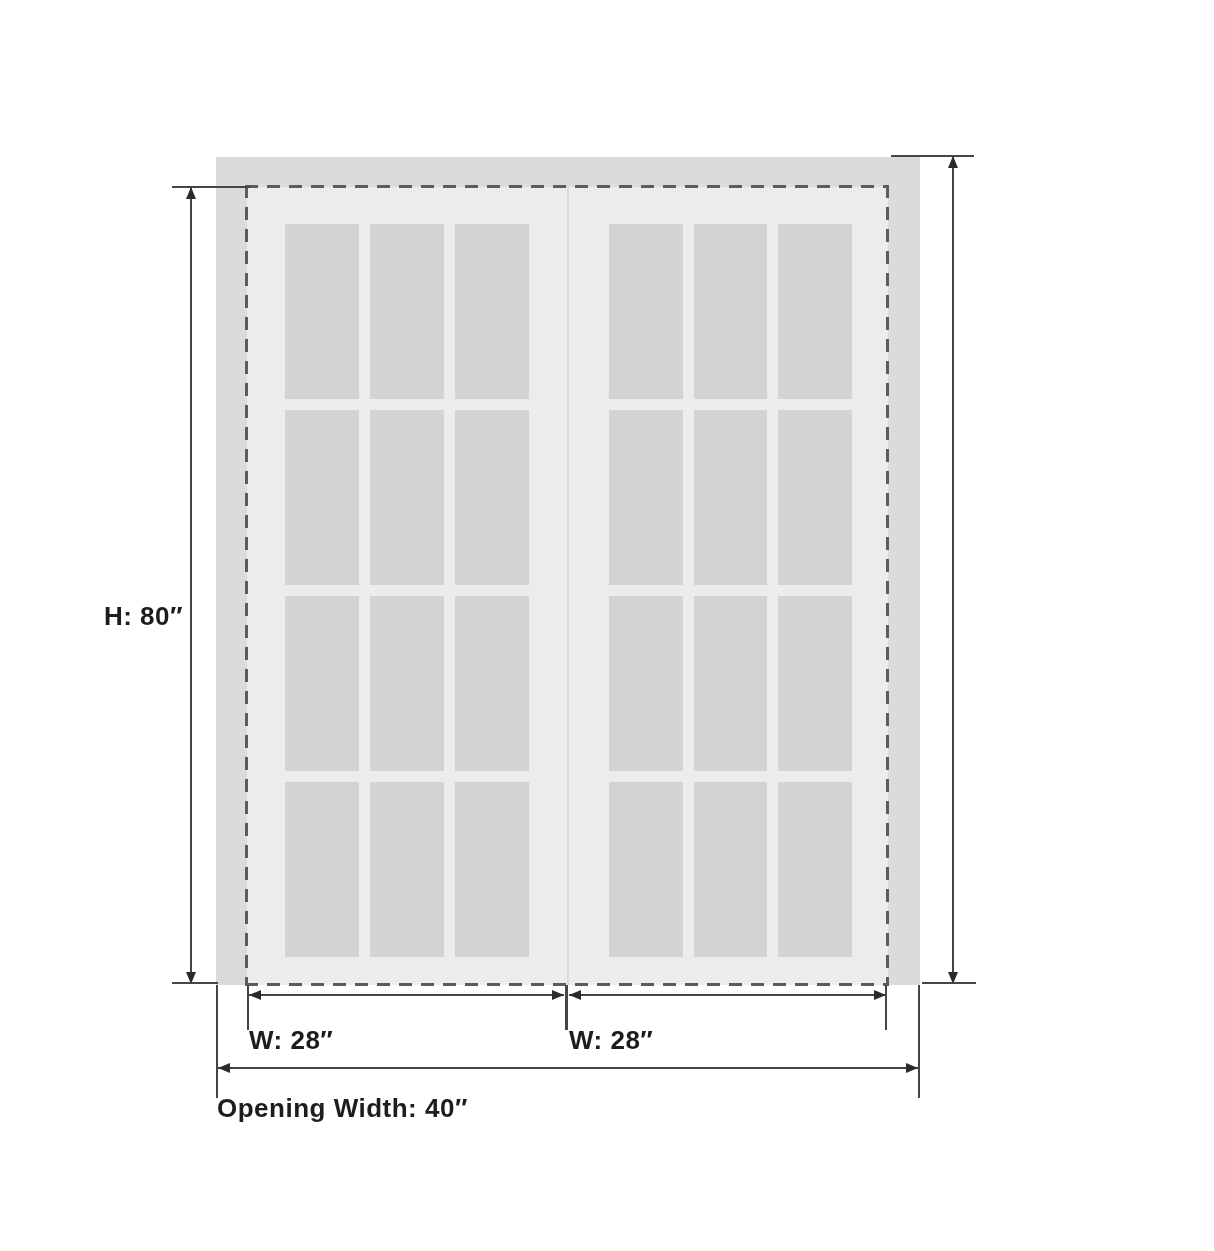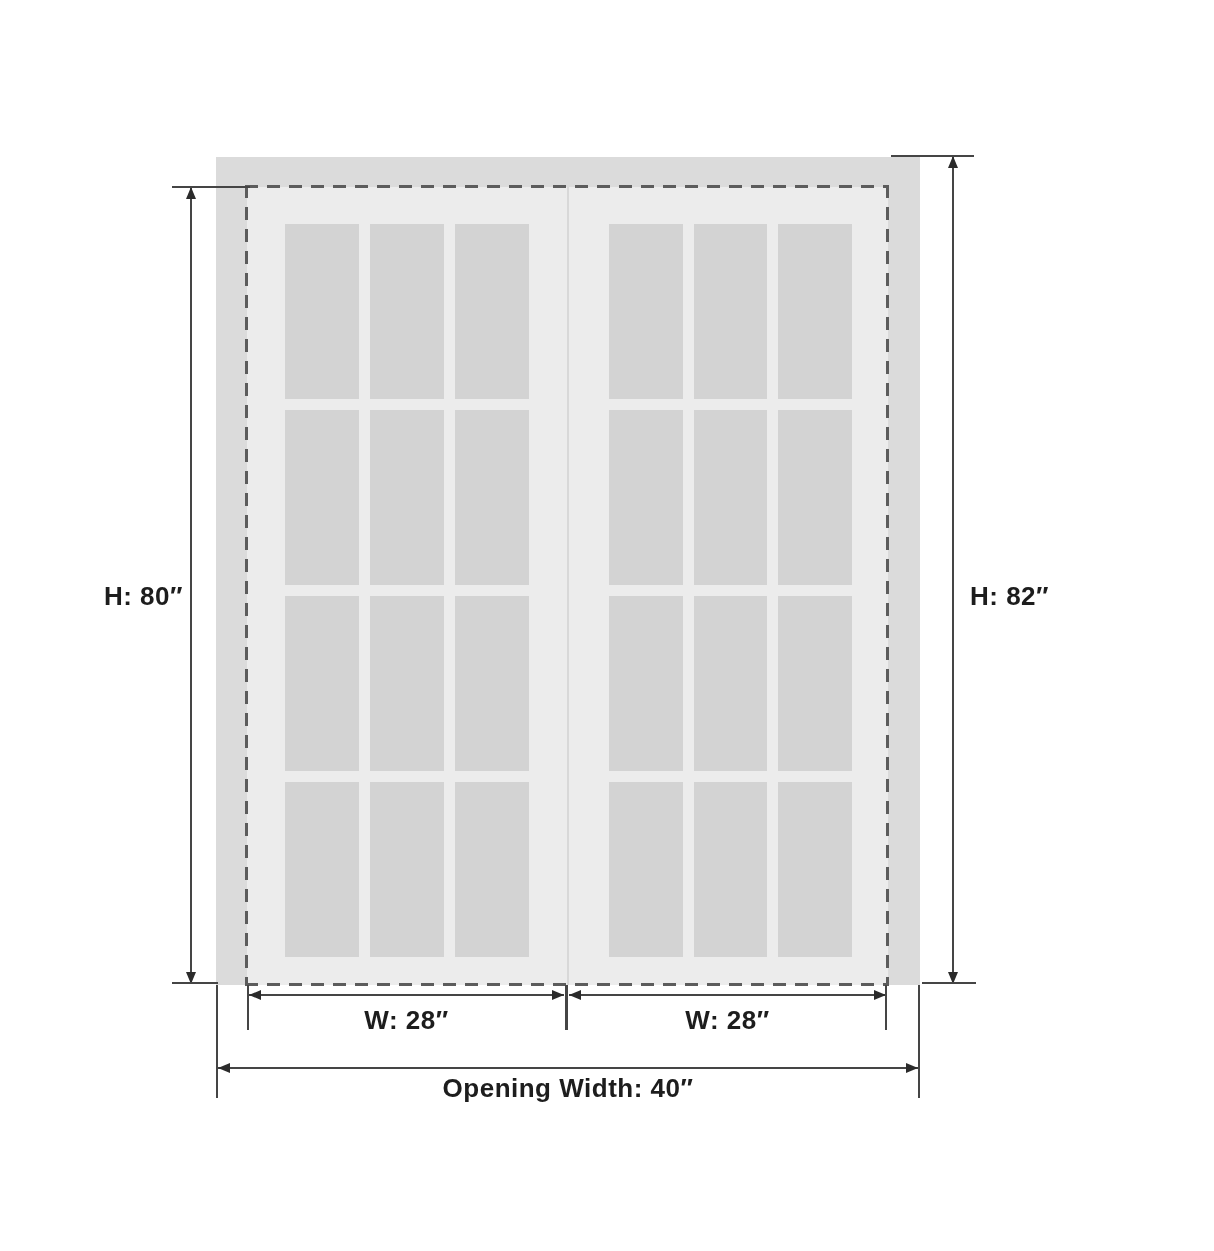--- a/index.html
+++ b/index.html
@@ -59,24 +59,25 @@
   .arrow.left  { border-top: 5px solid transparent; border-bottom: 5px solid transparent; border-right: 12px solid var(--arrow); }
   .arrow.right { border-top: 5px solid transparent; border-bottom: 5px solid transparent; border-left: 12px solid var(--arrow); }
 
   .dim-label {
     color: var(--label-text);
     font-size: 26px;
     font-weight: 700;
     letter-spacing: 0.5px;
     line-height: 1.1;
     white-space: nowrap;
+    margin-top: 20px;
   }
   .align-right  { text-align: right; }
   .align-left   { text-align: left; }
-  .align-center { text-align: center; }
+  .align-center { text-align: left; }
 </style>
 </head>
 <body>
 
 <div class="stage">
 
   <div class="abs frame" style="left:216px; top:157px; width:704px; height:828px;"></div>
 
   <div class="abs door door-left">
       <div class="pane"></div>
@@ -118,21 +119,20 @@
   <div class="abs arrow down" style="left:186px; top:972px;"></div>
   <div class="abs tick-h" style="left:172px; top:186px; width:78px;"></div>
   <div class="abs tick-h" style="left:172px; top:982px; width:46px;"></div>
   <div class="abs dim-label align-right" style="left:50px; top:582px; width:133px;">H: 80″</div>
 
   <div class="abs dim-v" style="left:952px; top:157px; height:827px;"></div>
   <div class="abs arrow up" style="left:948px; top:156px;"></div>
   <div class="abs arrow down" style="left:948px; top:972px;"></div>
   <div class="abs tick-h" style="left:891px; top:155px; width:83px;"></div>
   <div class="abs tick-h" style="left:922px; top:982px; width:54px;"></div>
-  <div class="abs dim-label align-left" style="left:970px; top:582px; width:220px;">H: 82″</div>
 
   <div class="abs dim-h" style="left:249px; top:994px; width:315px;"></div>
   <div class="abs arrow left" style="left:249px; top:990px;"></div>
   <div class="abs arrow right" style="left:552px; top:990px;"></div>
   <div class="abs tick-v" style="left:247px; top:985px; height:45px;"></div>
   <div class="abs tick-v" style="left:565px; top:985px; height:45px; width:3px;"></div>
   <div class="abs dim-label align-center" style="left:249px; top:1006px; width:315px;">W: 28″</div>
 
   <div class="abs dim-h" style="left:569px; top:994px; width:317px;"></div>
   <div class="abs arrow left" style="left:569px; top:990px;"></div>

